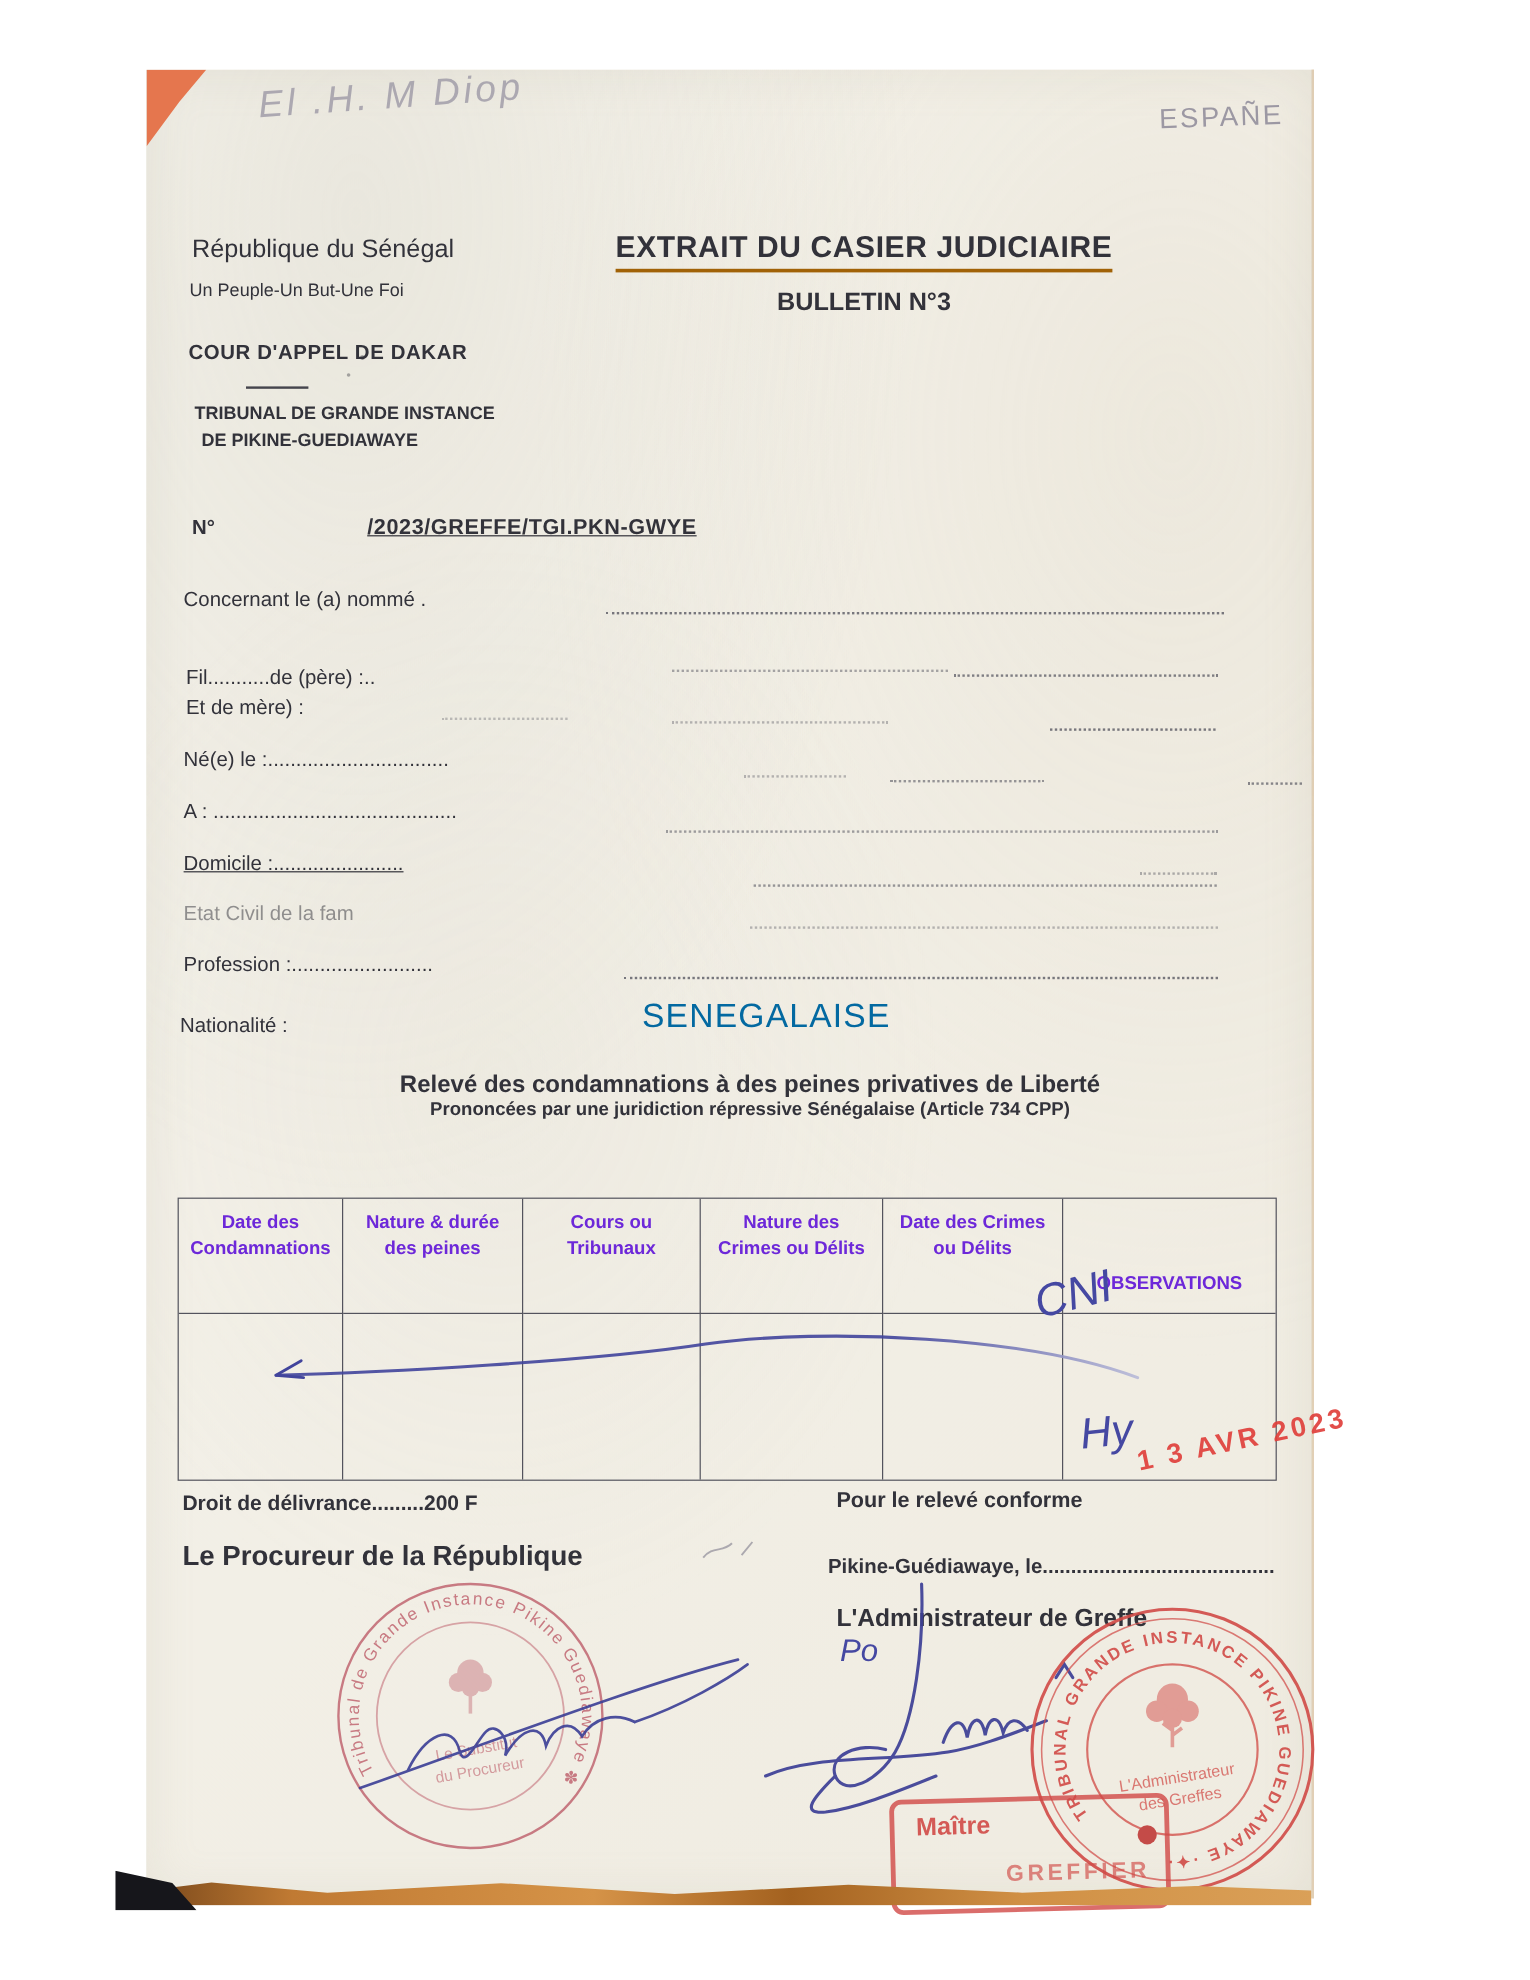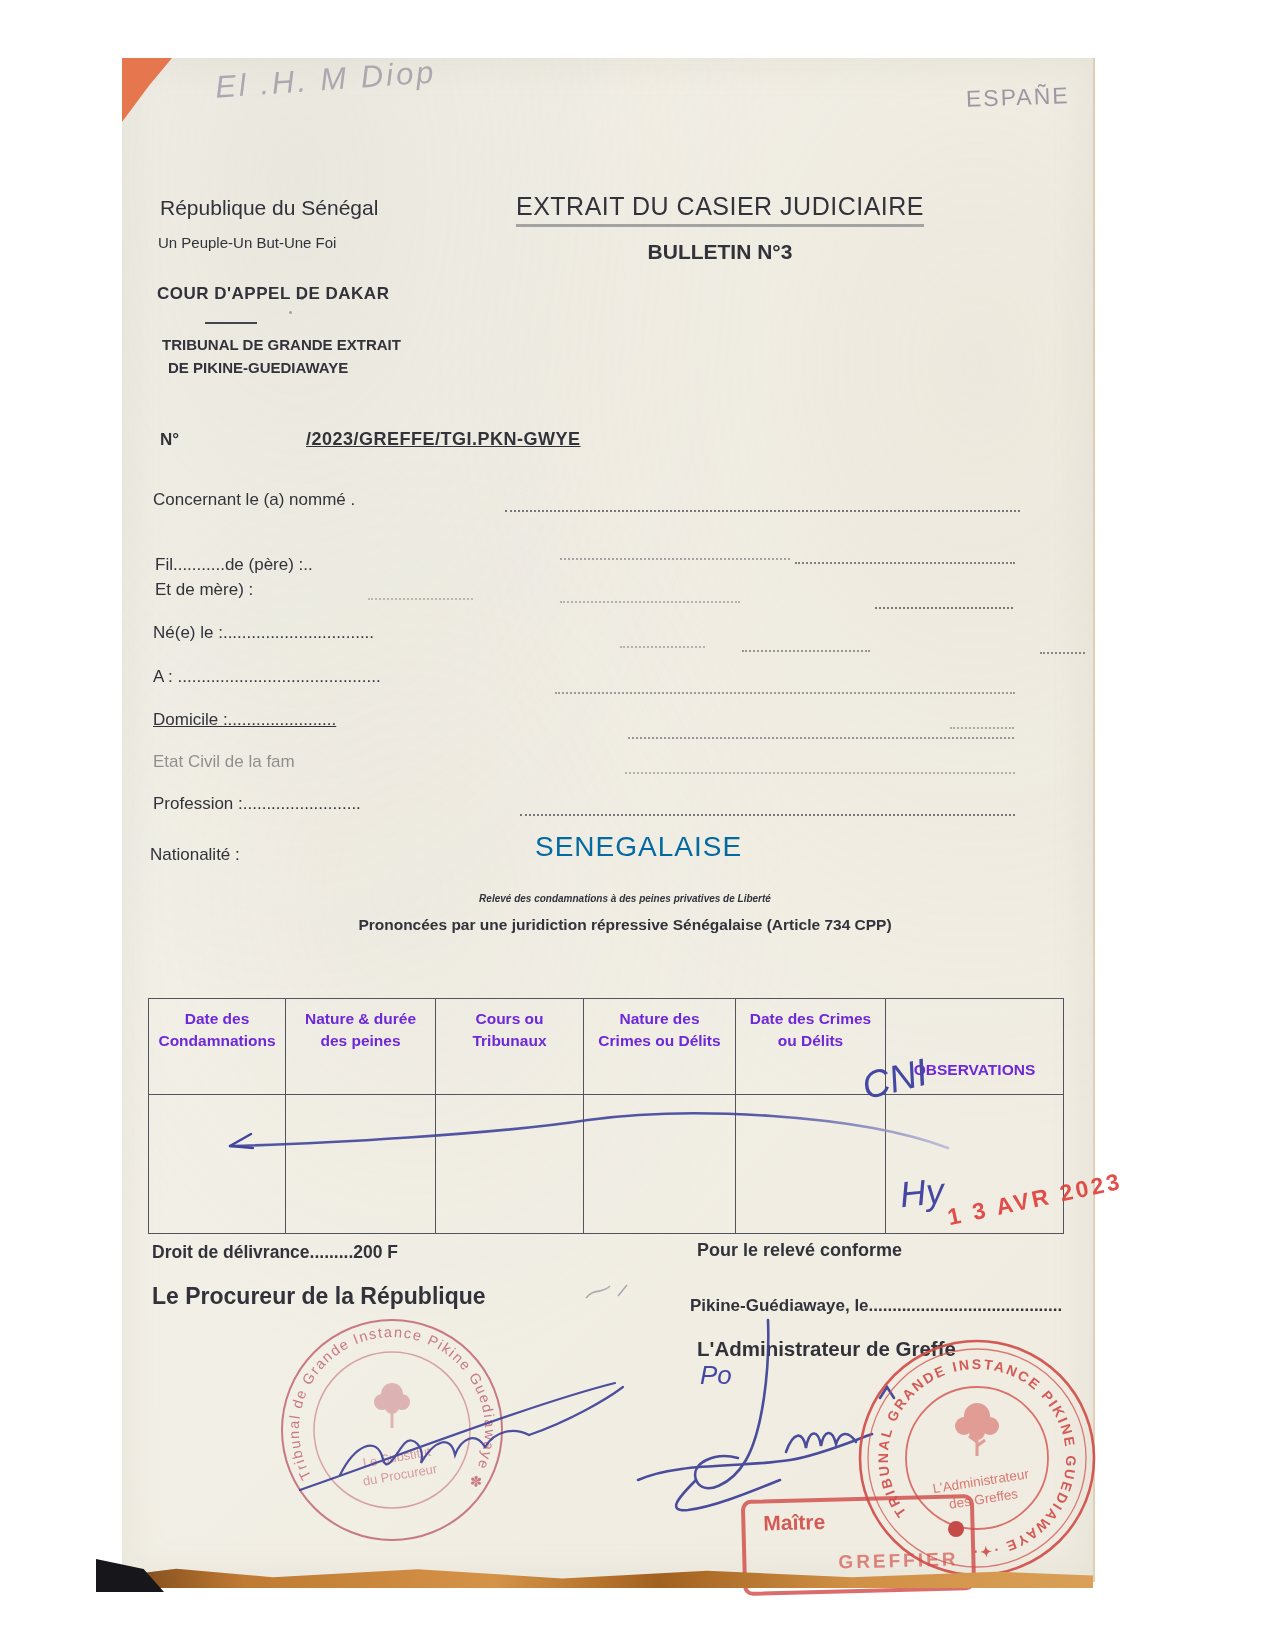--- a/index.html
+++ b/index.html
@@ -45,26 +45,26 @@
   <div class="abs" style="left:300px;top:296px;width:4px;height:4px;background:#4a4a50;border-radius:50%;opacity:.55;"></div>
   <div class="abs" style="left:289px;top:311px;width:3px;height:3px;background:#4a4a50;border-radius:50%;opacity:.45;"></div>
 
   <div class="txt hand-pencil" style="left:215px;top:62px;font-size:31px;transform:rotate(-4deg);opacity:.8;">El .H. M Diop</div>
   <div class="txt hand-pencil" style="left:966px;top:84px;font-size:23px;letter-spacing:2px;transform:rotate(-2deg);opacity:.85;font-style:normal;color:#8e8a99;">ESPAÑE</div>
 
   <div class="txt" style="left:160px;top:196px;font-size:21px;">République du Sénégal</div>
   <div class="txt" style="left:158px;top:234px;font-size:15px;text-align:center;">Un Peuple-Un But-Une Foi</div>
   <div class="txt bold" style="left:157px;top:284px;font-size:17px;letter-spacing:.5px;">COUR  D'APPEL  DE  DAKAR</div>
   <div class="abs" style="left:205px;top:322px;width:52px;border-top:2px solid #45454d;"></div>
-  <div class="txt bold" style="left:162px;top:336px;font-size:15px;">TRIBUNAL  DE GRANDE  EXTRAIT</div>
+  <div class="txt bold" style="left:162px;top:336px;font-size:15px;">TRIBUNAL  DE GRANDE  INSTANCE</div>
   <div class="txt bold" style="left:168px;top:359px;font-size:15px;">DE PIKINE-GUEDIAWAYE</div>
 
   <div class="abs center" style="left:430px;top:192px;width:580px;">
-    <span style="display:inline-block;font-weight:normal;font-size:25px;letter-spacing:.5px;
-                 border-bottom:3px solid #a3a3a3;padding-bottom:3px;">EXTRAIT DU CASIER JUDICIAIRE</span>
+    <span style="display:inline-block;font-weight:bold;font-size:25px;letter-spacing:.5px;
+                 border-bottom:3px solid #a16207;padding-bottom:3px;">EXTRAIT DU CASIER JUDICIAIRE</span>
   </div>
   <div class="abs center bold" style="left:430px;top:240px;width:580px;font-size:21px;">BULLETIN N°3</div>
 
   <div class="txt bold" style="left:160px;top:430px;font-size:17px;">N°</div>
   <div class="txt bold" style="left:306px;top:429px;font-size:18px;letter-spacing:.5px;text-decoration:underline;">/2023/GREFFE/TGI.PKN-GWYE</div>
 
   <div class="txt" style="left:153px;top:490px;font-size:17px;">Concernant le (a) nommé .</div>
   <div class="dotline" style="left:505px;top:510px;width:515px;opacity:.8;"></div>
 
   <div class="txt" style="left:155px;top:536px;font-size:17px;margin-top:19px;">Fil...........de (père) :..</div>
@@ -90,21 +90,21 @@
 
   <div class="txt" style="left:153px;top:752px;font-size:17px;opacity:.5;">Etat Civil de la fam</div>
   <div class="dotline" style="left:625px;top:772px;width:390px;opacity:.4;"></div>
 
   <div class="txt" style="left:153px;top:794px;font-size:17px;">Profession :.........................</div>
   <div class="dotline" style="left:520px;top:814px;width:495px;opacity:.8;"></div>
 
   <div class="txt" style="left:150px;top:845px;font-size:17px;">Nationalité :</div>
   <div class="txt" style="left:535px;top:831px;font-size:28px;letter-spacing:1px;color:#0369a1;">SENEGALAISE</div>
 
-  <div class="abs center bold" style="left:300px;top:893px;width:650px;font-size:10px;font-style:italic;">Relevé des condamnations à des peines privatives de  Liberté</div>
+  <div class="abs center bold" style="left:300px;top:893px;width:650px;font-size:20px;">Relevé des condamnations à des peines privatives de  Liberté</div>
   <div class="abs center bold" style="left:280px;top:916px;width:690px;font-size:15.5px;">Prononcées  par une juridiction répressive Sénégalaise (Article 734  CPP)</div>
 
   <div class="ctable">
     <div class="th">Date des Condamnations</div>
     <div class="th">Nature &amp; durée des peines</div>
     <div class="th">Cours ou Tribunaux</div>
     <div class="th">Nature des Crimes ou Délits</div>
     <div class="th">Date des Crimes ou Délits</div>
     <div class="th obs last">OBSERVATIONS</div>
     <div class="td"></div>

